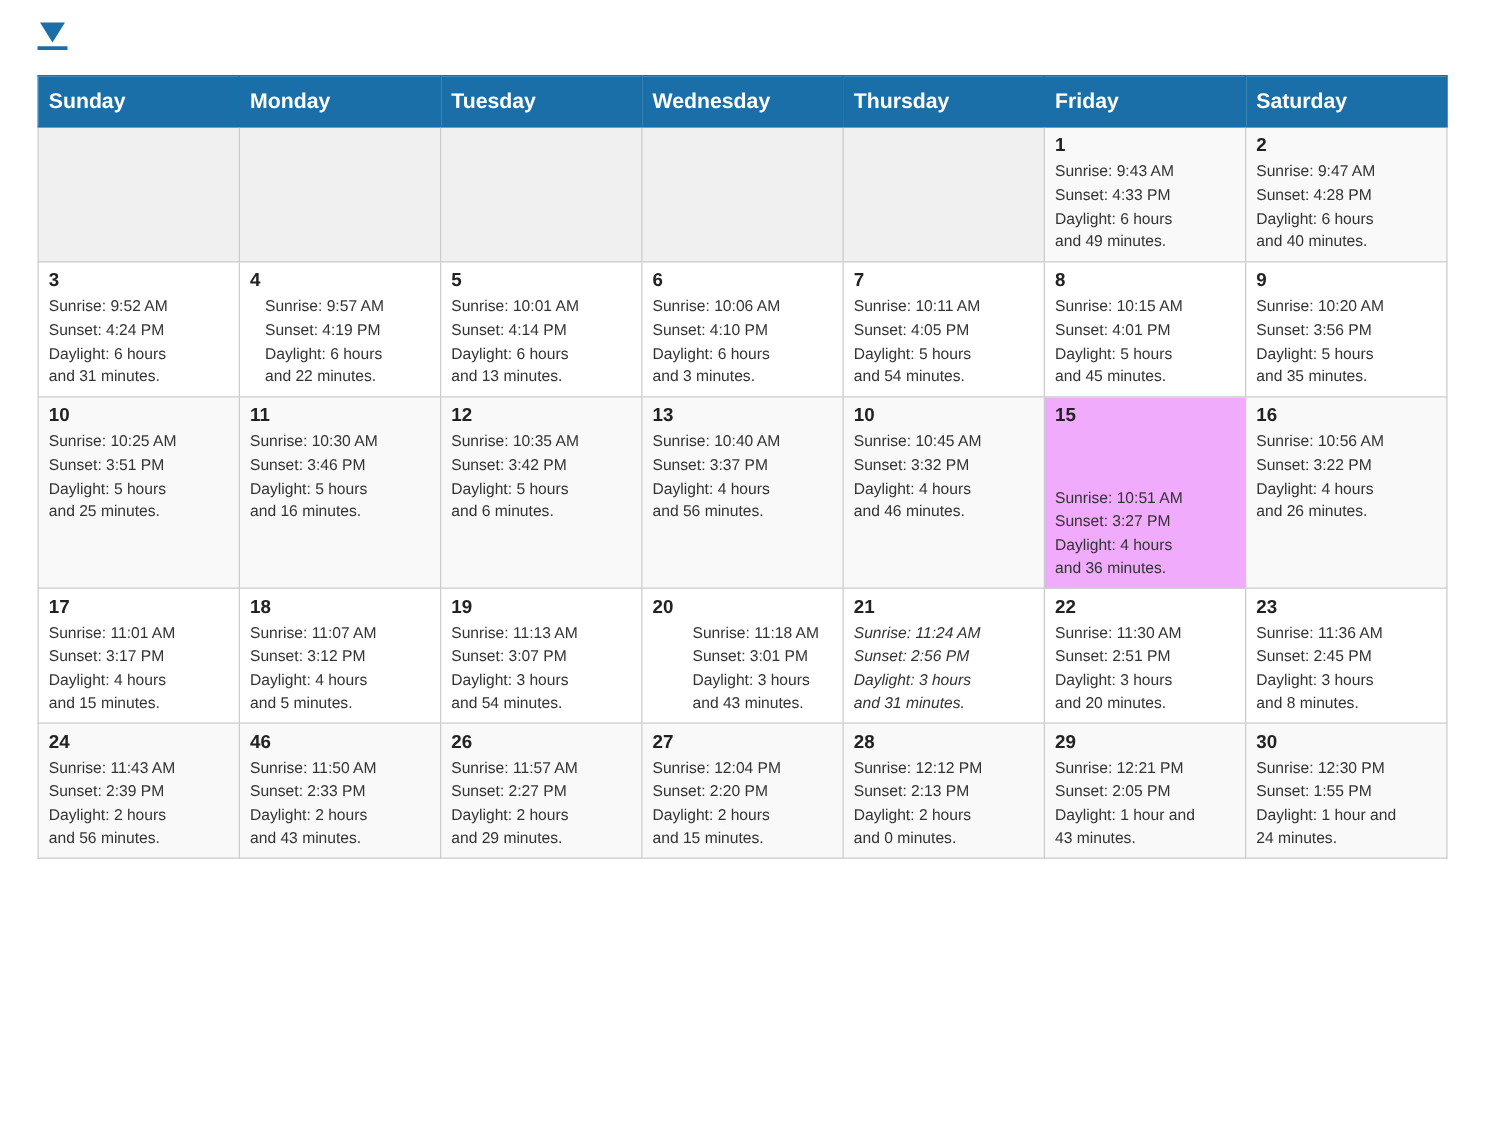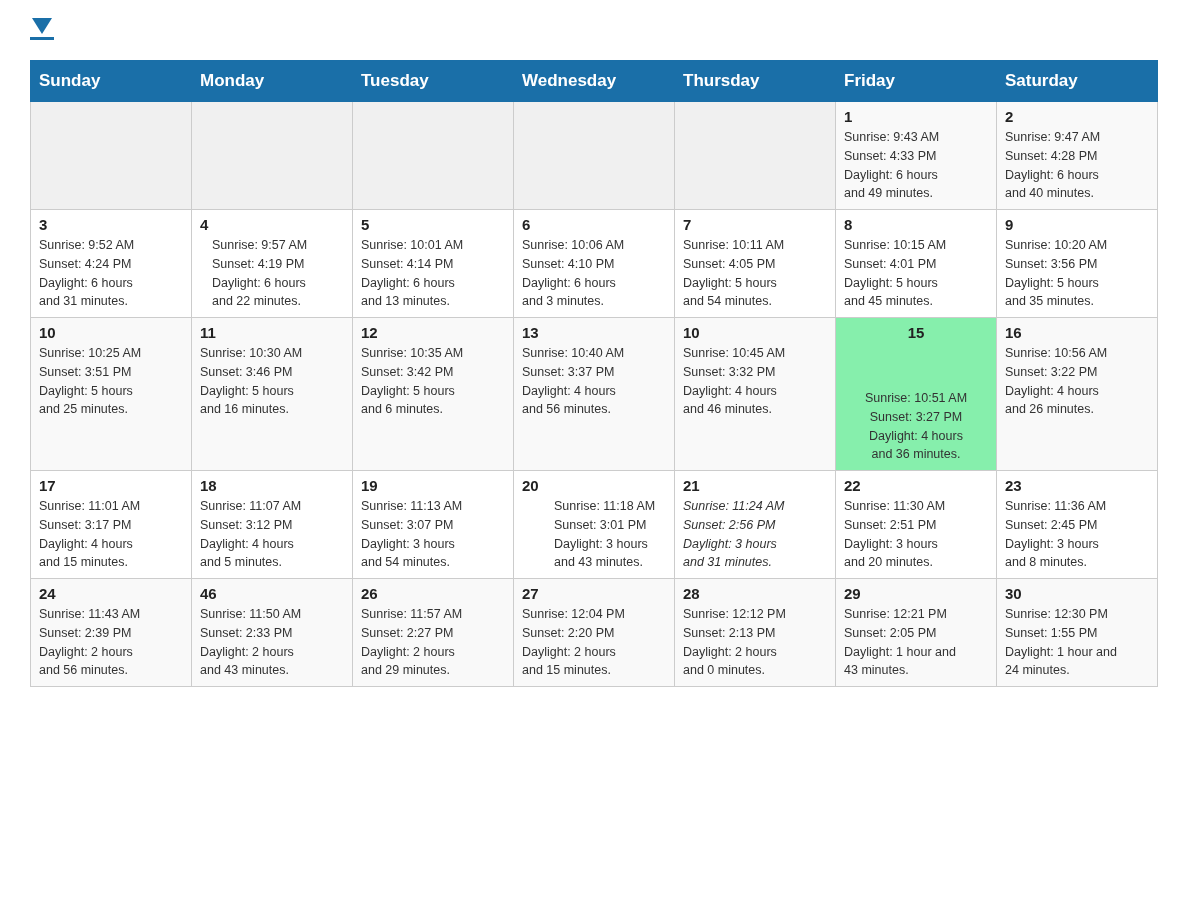--- a/index.html
+++ b/index.html
@@ -230,21 +230,21 @@
 Daylight: 4 hours
 and 56 minutes.</div>
         </td>
         <td style="background: rgb(249, 249, 249);">
           <span class="day-number">10</span>
           <div class="day-info" style="white-space: pre-line;">Sunrise: 10:45 AM
 Sunset: 3:32 PM
 Daylight: 4 hours
 and 46 minutes.</div>
         </td>
-        <td style="background: #86efac; text-align: center;">
+        <td style="background: #f0abfc;">
           <span class="day-number">15</span>
           <div class="day-info" style="white-space: pre-line; margin-top: 48px;">Sunrise: 10:51 AM
 Sunset: 3:27 PM
 Daylight: 4 hours
 and 36 minutes.</div>
         </td>
         <td style="background: rgb(249, 249, 249);">
           <span class="day-number">16</span>
           <div class="day-info" style="white-space: pre-line;">Sunrise: 10:56 AM
 Sunset: 3:22 PM

